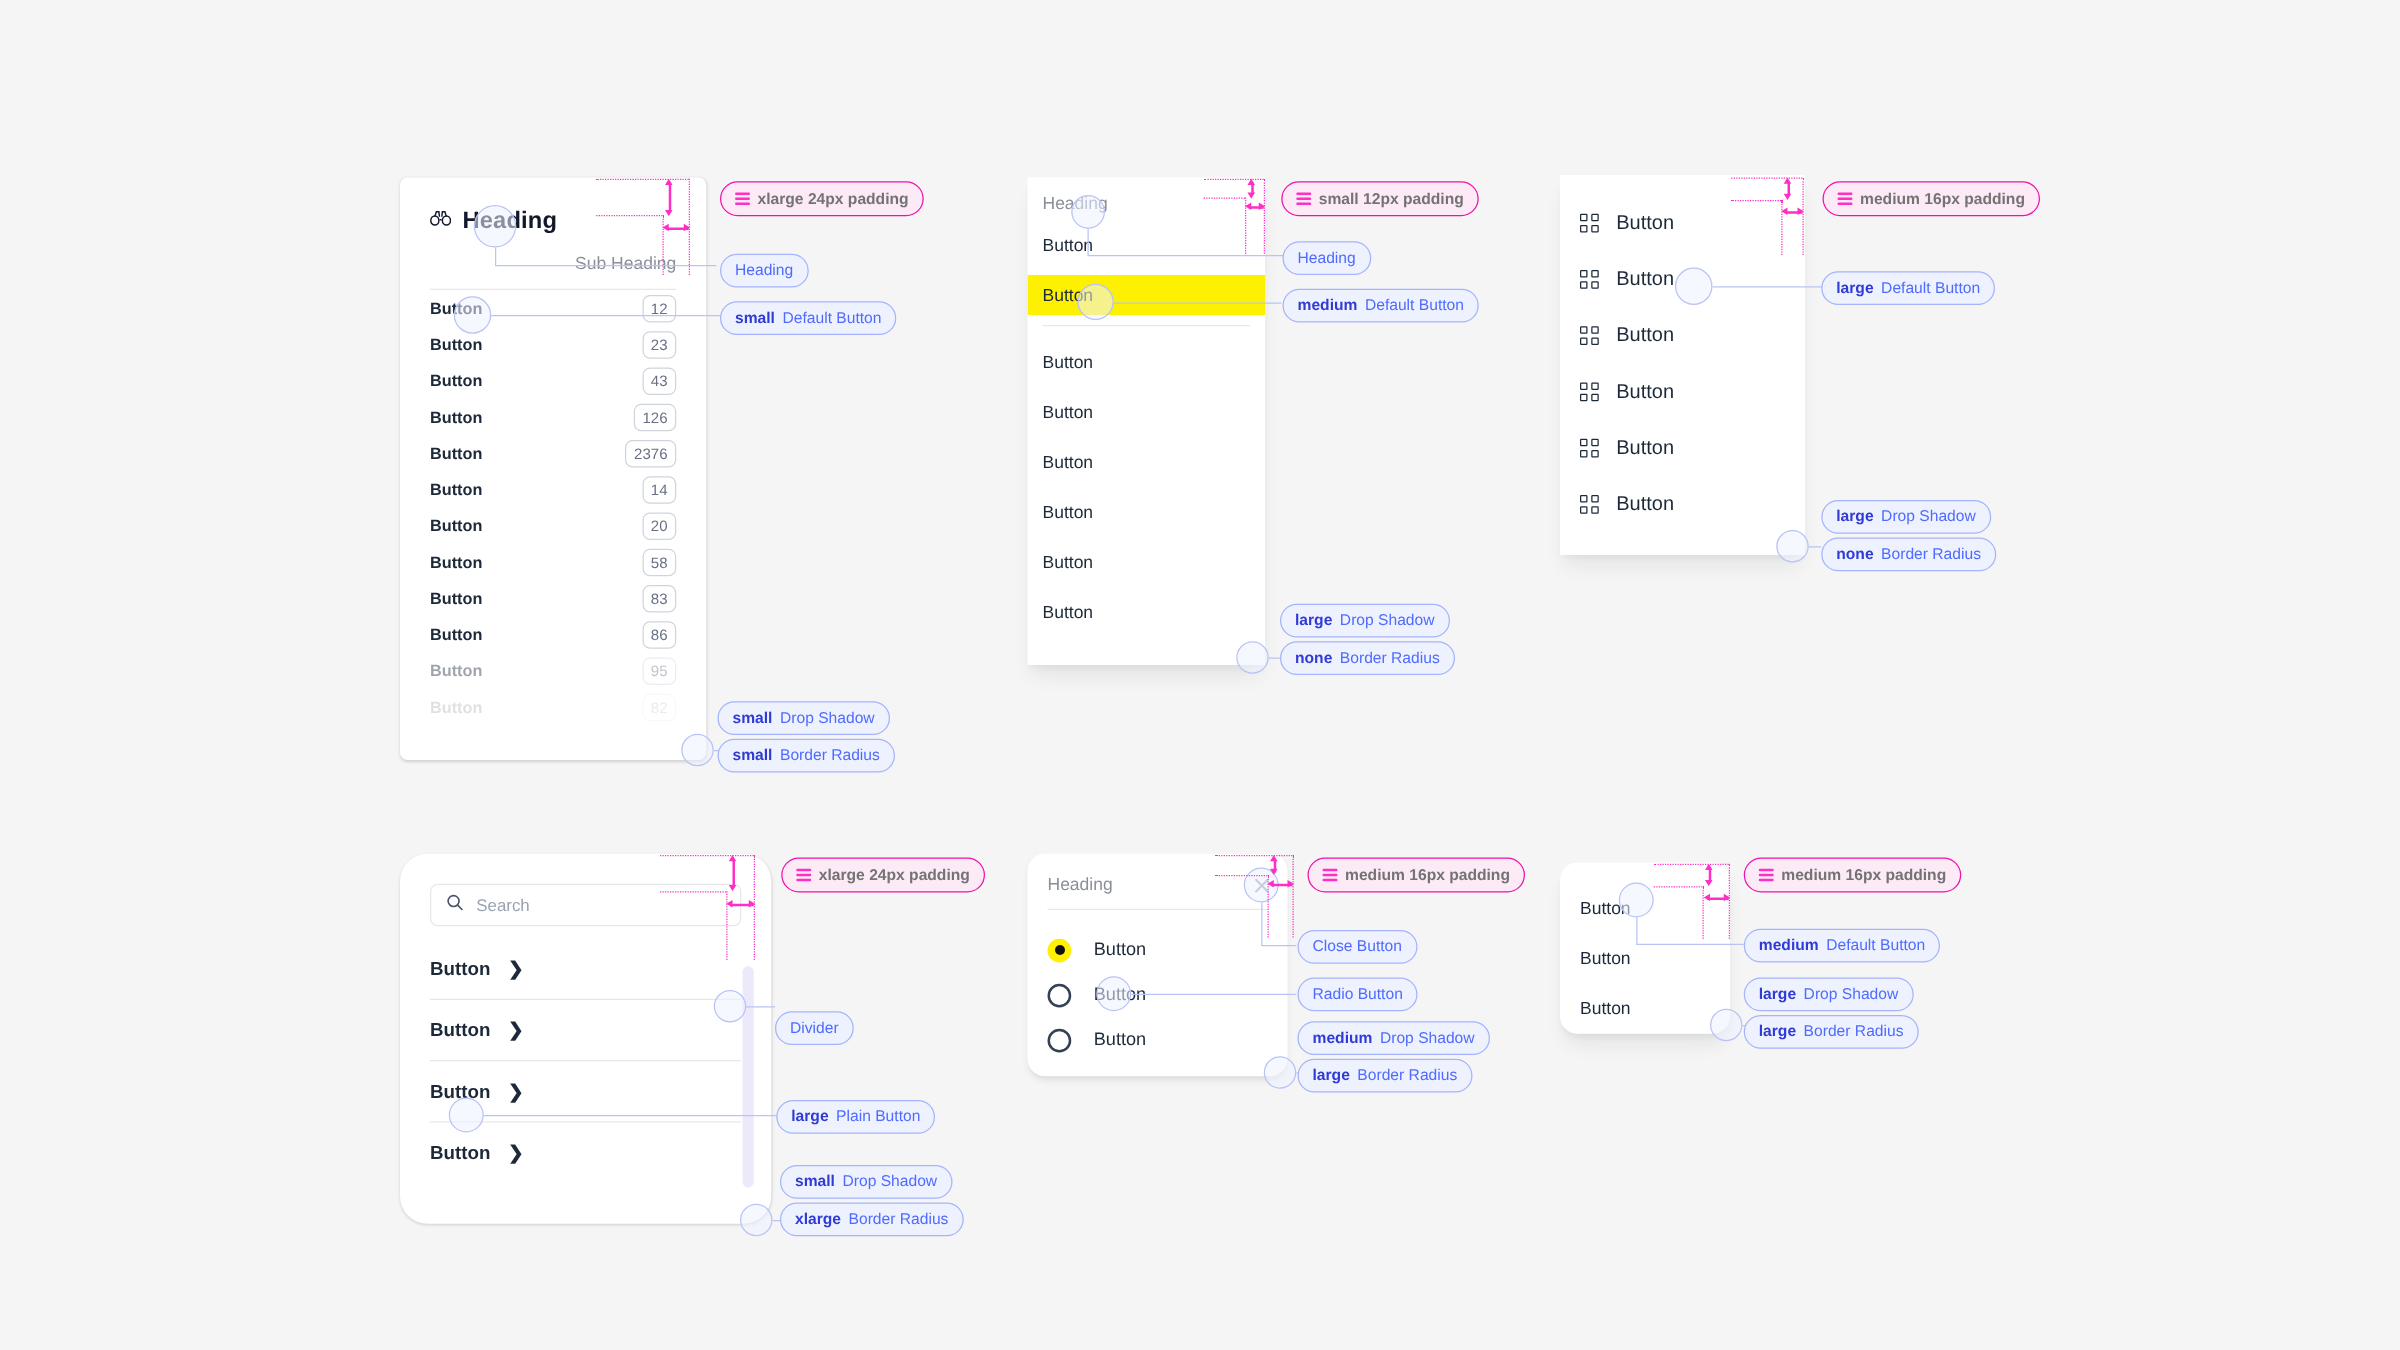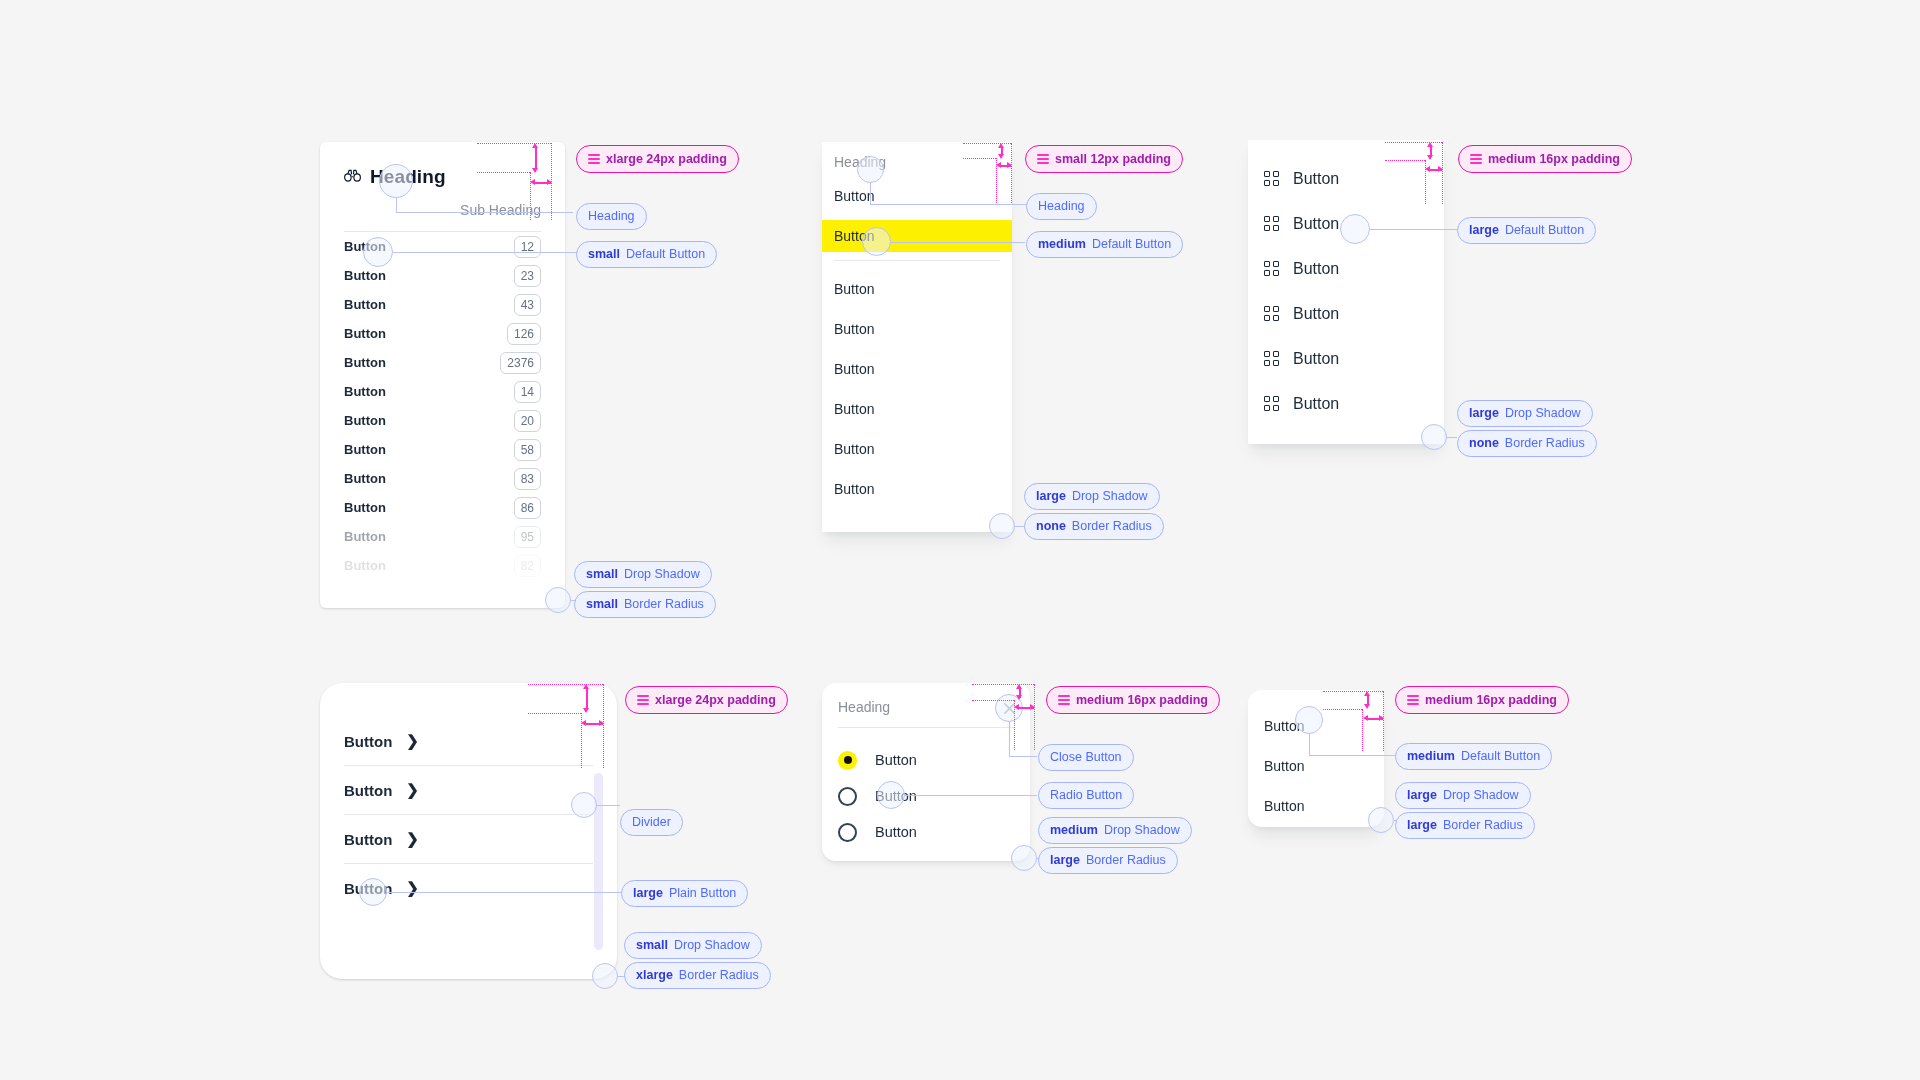--- a/index.html
+++ b/index.html
@@ -40,21 +40,21 @@
   .pill {
     position: absolute; display: inline-flex; align-items: center; gap: 6px;
     white-space: nowrap; line-height: 1;
   }
   .pill-blue {
     border: 1px solid #a5b4fc; background: #eef2ff; color: #4f6bff;
     border-radius: 999px; padding: 6px 11px; font-size: 12.5px;
   }
   .pill-blue b { color: #2f3bd4; font-weight: bold; }
   .pill-pink {
-    border: 1.5px solid #f011a8; background: #fdeaf7; color: #a21caf;
+    border: 1.5px solid #f011a8; background: #fdeaf7; color: #737373;
     border-radius: 999px; padding: 6px 11px; font-size: 12.5px; font-weight: bold;
   }
   .hamb { display: inline-block; width: 12px; }
   .hamb i { display: block; height: 1.8px; background: #ff2ec4; margin: 2.2px 0; border-radius: 2px; }
 
   
   .handle {
     position: absolute; border-radius: 50%;
     border: 1px solid #b9c3f5; background: rgba(238,242,255,.55);
   }
@@ -375,20 +375,29 @@
     <b>large</b>
     <span>Drop Shadow</span>
   </div>
   <div class="pill pill-blue" style="left:1457px; top:430px;">
     <b>none</b>
     <span>Border Radius</span>
   </div>
 
   <div class="card sh-small br-xlarge" style="left:320px; top:683px; width:297px; height:296px; overflow:hidden;">
     <div style="padding:24px;">
+      <div class="search-box">
+        <span>
+          <svg width="14" height="14" viewBox="0 0 16 16">
+            <circle cx="6.7" cy="6.7" r="5" fill="none" stroke="#475467" stroke-width="1.5"></circle>
+            <path d="M10.4 10.4 L14.4 14.4" stroke="#475467" stroke-width="1.5" stroke-linecap="round"></path>
+          </svg>
+        </span>
+        <span class="ph" title="Search">Search</span>
+      </div>
       <div id="card4-rows" style="margin-top:16px;">
           <div class="row" style="height: 36px; justify-content: flex-start; gap: 14px;">
             <span class="btn-label" style="font-size: 15px; font-weight: bold;">Button</span>
             <span class="chev">❯</span>
           </div>
           <div class="row-sep" style="margin: 6px 0px;"></div>
           <div class="row" style="height: 36px; justify-content: flex-start; gap: 14px;">
             <span class="btn-label" style="font-size: 15px; font-weight: bold;">Button</span>
             <span class="chev">❯</span>
           </div>

